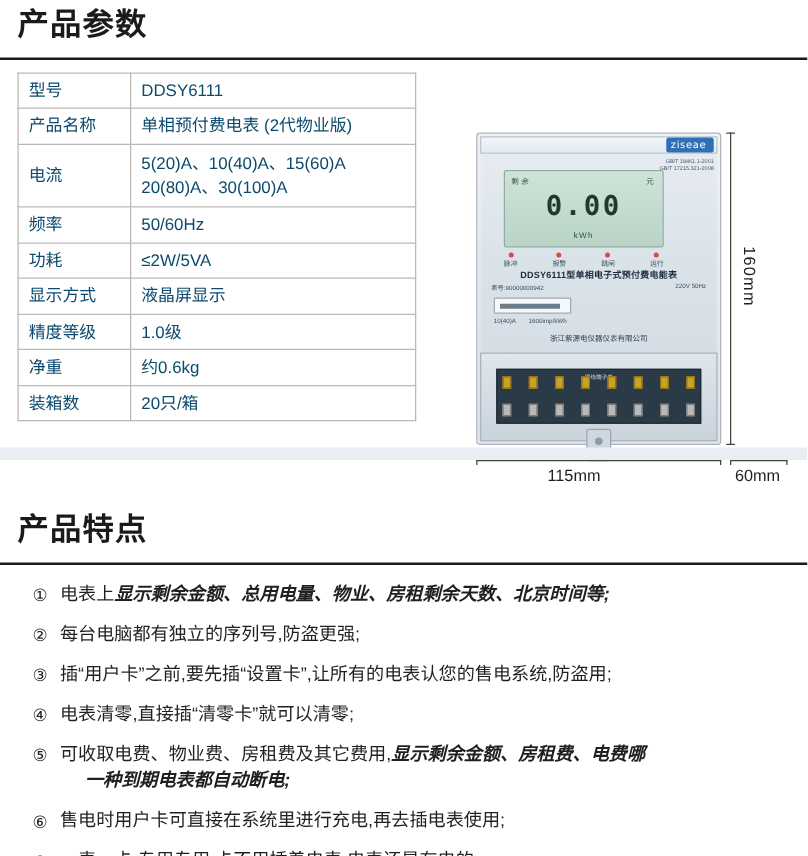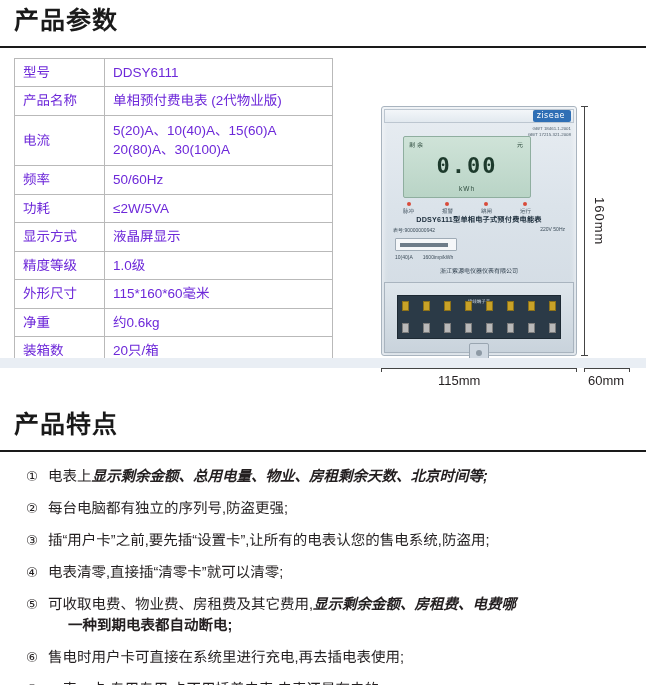--- a/index.html
+++ b/index.html
@@ -48,21 +48,21 @@
   }
   table.spec {
     border-collapse: collapse;
     margin: 10px 0 0 14px;
     width: 318px;
     table-layout: fixed;
   }
   table.spec td {
     border: 1px solid #b9b9b9;
     font-size: 13.5px;
-    color: #6d28d9;
+    color: #0c4a6e;
     padding: 4px 6px 4px 8px;
     line-height: 1.45;
     vertical-align: middle;
   }
   table.spec td.k {
     width: 90px;
     white-space: nowrap;
   }
   table.spec td.v {
     width: 228px;
@@ -372,20 +372,21 @@
     color: #231f20;
   }
   .feature-list li b {
     font-weight: bold;
     font-style: italic;
   }
   .indent-cont {
     display: block;
     padding-left: 20px;
     font-weight: bold;
+    font-style: italic;
   }
 </style>
 </head>
 <body>
 
 <div class="page">
 
   <div class="section-header">
     <div class="title">产品参数</div>
   </div>
@@ -417,24 +418,20 @@
           <td class="k">功耗</td>
           <td class="v">≤2W/5VA</td>
         </tr>
         <tr>
           <td class="k">显示方式</td>
           <td class="v">液晶屏显示</td>
         </tr>
         <tr>
           <td class="k">精度等级</td>
           <td class="v">1.0级</td>
-        </tr>
-        <tr>
-          <td class="k">外形尺寸</td>
-          <td class="v">115*160*60毫米</td>
         </tr>
         <tr>
           <td class="k">净重</td>
           <td class="v">约0.6kg</td>
         </tr>
         <tr>
           <td class="k">装箱数</td>
           <td class="v">20只/箱</td>
         </tr>
       </tbody>

